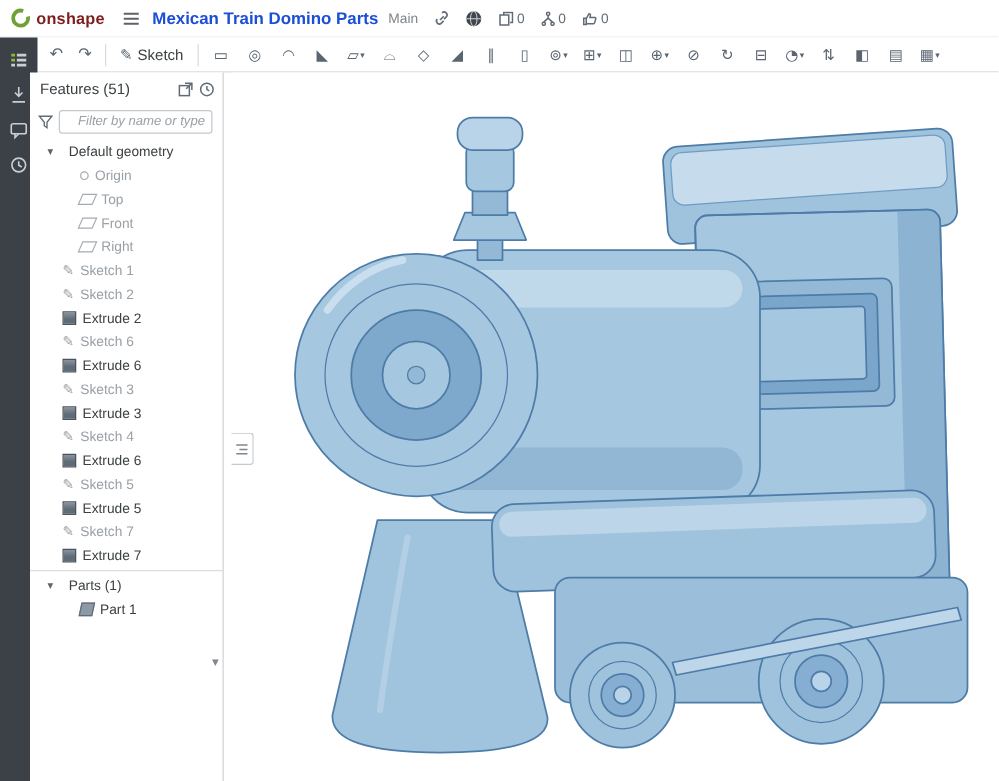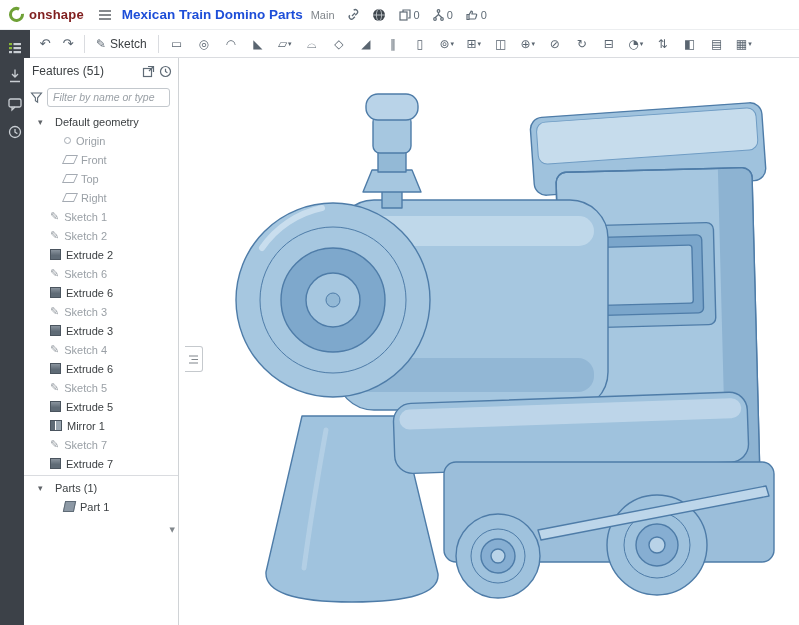--- a/index.html
+++ b/index.html
@@ -38,21 +38,21 @@
 
   
   .panel{position:absolute;left:24px;top:58px;bottom:0;width:155px;background:#fff;
          border-right:1px solid #d0d3d6;box-sizing:border-box;}
   .panel-head{height:26px;display:flex;align-items:center;padding:0 6px 0 8px;}
   .panel-head .ttl{font-size:12px;color:#3c4043;flex:1;}
   .ph-ic{display:flex;align-items:center;margin-left:4px;cursor:pointer;}
   .filter-row{height:26px;display:flex;align-items:center;padding:0 8px 0 6px;gap:4px;}
   .filter-row input{flex:1;height:17px;border:1px solid #c3c8cd;border-radius:3px;font-size:10.5px;
         font-style:italic;color:#3c4043;padding:0 5px;outline:none;min-width:0;
-        font-family:"Liberation Sans",sans-serif;}
+        font-family:"Liberation Sans",sans-serif;text-align:right;}
   .filter-row input::placeholder{color:#9aa0a6;}
   .tree{position:relative;padding-top:2px;}
   .trow{display:flex;align-items:center;height:19px;padding-left:14px;font-size:11px;color:#3c4043;cursor:pointer;white-space:nowrap;}
   .trow .caret{width:12px;font-size:9px;color:#5f6368;font-family:"DejaVu Sans",sans-serif;}
   .trow.child{padding-left:40px;}
   .trow.feat{padding-left:26px;}
   .trow .lbl{margin-left:5px;}
   .gray{color:#9aa0a6;}
   .ticon{display:inline-block;flex:none;}
   .i-origin{width:5px;height:5px;border:1.5px solid #a5abb3;border-radius:50%;}
@@ -265,25 +265,25 @@
       <div class="trow">
         <span class="caret">▾</span>
         <span class="lbl">Default geometry</span>
       </div>
       <div class="trow child gray">
         <span class="ticon i-origin"></span>
         <span class="lbl">Origin</span>
       </div>
       <div class="trow child gray">
         <span class="ticon i-plane"></span>
-        <span class="lbl">Front</span>
+        <span class="lbl">Top</span>
       </div>
       <div class="trow child gray">
         <span class="ticon i-plane"></span>
-        <span class="lbl">Top</span>
+        <span class="lbl">Front</span>
       </div>
       <div class="trow child gray">
         <span class="ticon i-plane"></span>
         <span class="lbl">Right</span>
       </div>
 
       <div class="trow feat">
         <span class="ticon i-pencil">✎</span>
         <span class="lbl gray">Sketch 1</span>
       </div>
@@ -319,24 +319,20 @@
         <span class="ticon i-extrude"></span>
         <span class="lbl">Extrude 6</span>
       </div>
       <div class="trow feat">
         <span class="ticon i-pencil">✎</span>
         <span class="lbl gray">Sketch 5</span>
       </div>
       <div class="trow feat">
         <span class="ticon i-extrude"></span>
         <span class="lbl">Extrude 5</span>
-      </div>
-      <div class="trow feat">
-        <span class="ticon i-mirror"></span>
-        <span class="lbl">Mirror 1</span>
       </div>
       <div class="trow feat">
         <span class="ticon i-pencil">✎</span>
         <span class="lbl gray">Sketch 7</span>
       </div>
       <div class="trow feat">
         <span class="ticon i-extrude"></span>
         <span class="lbl">Extrude 7</span>
       </div>
 

